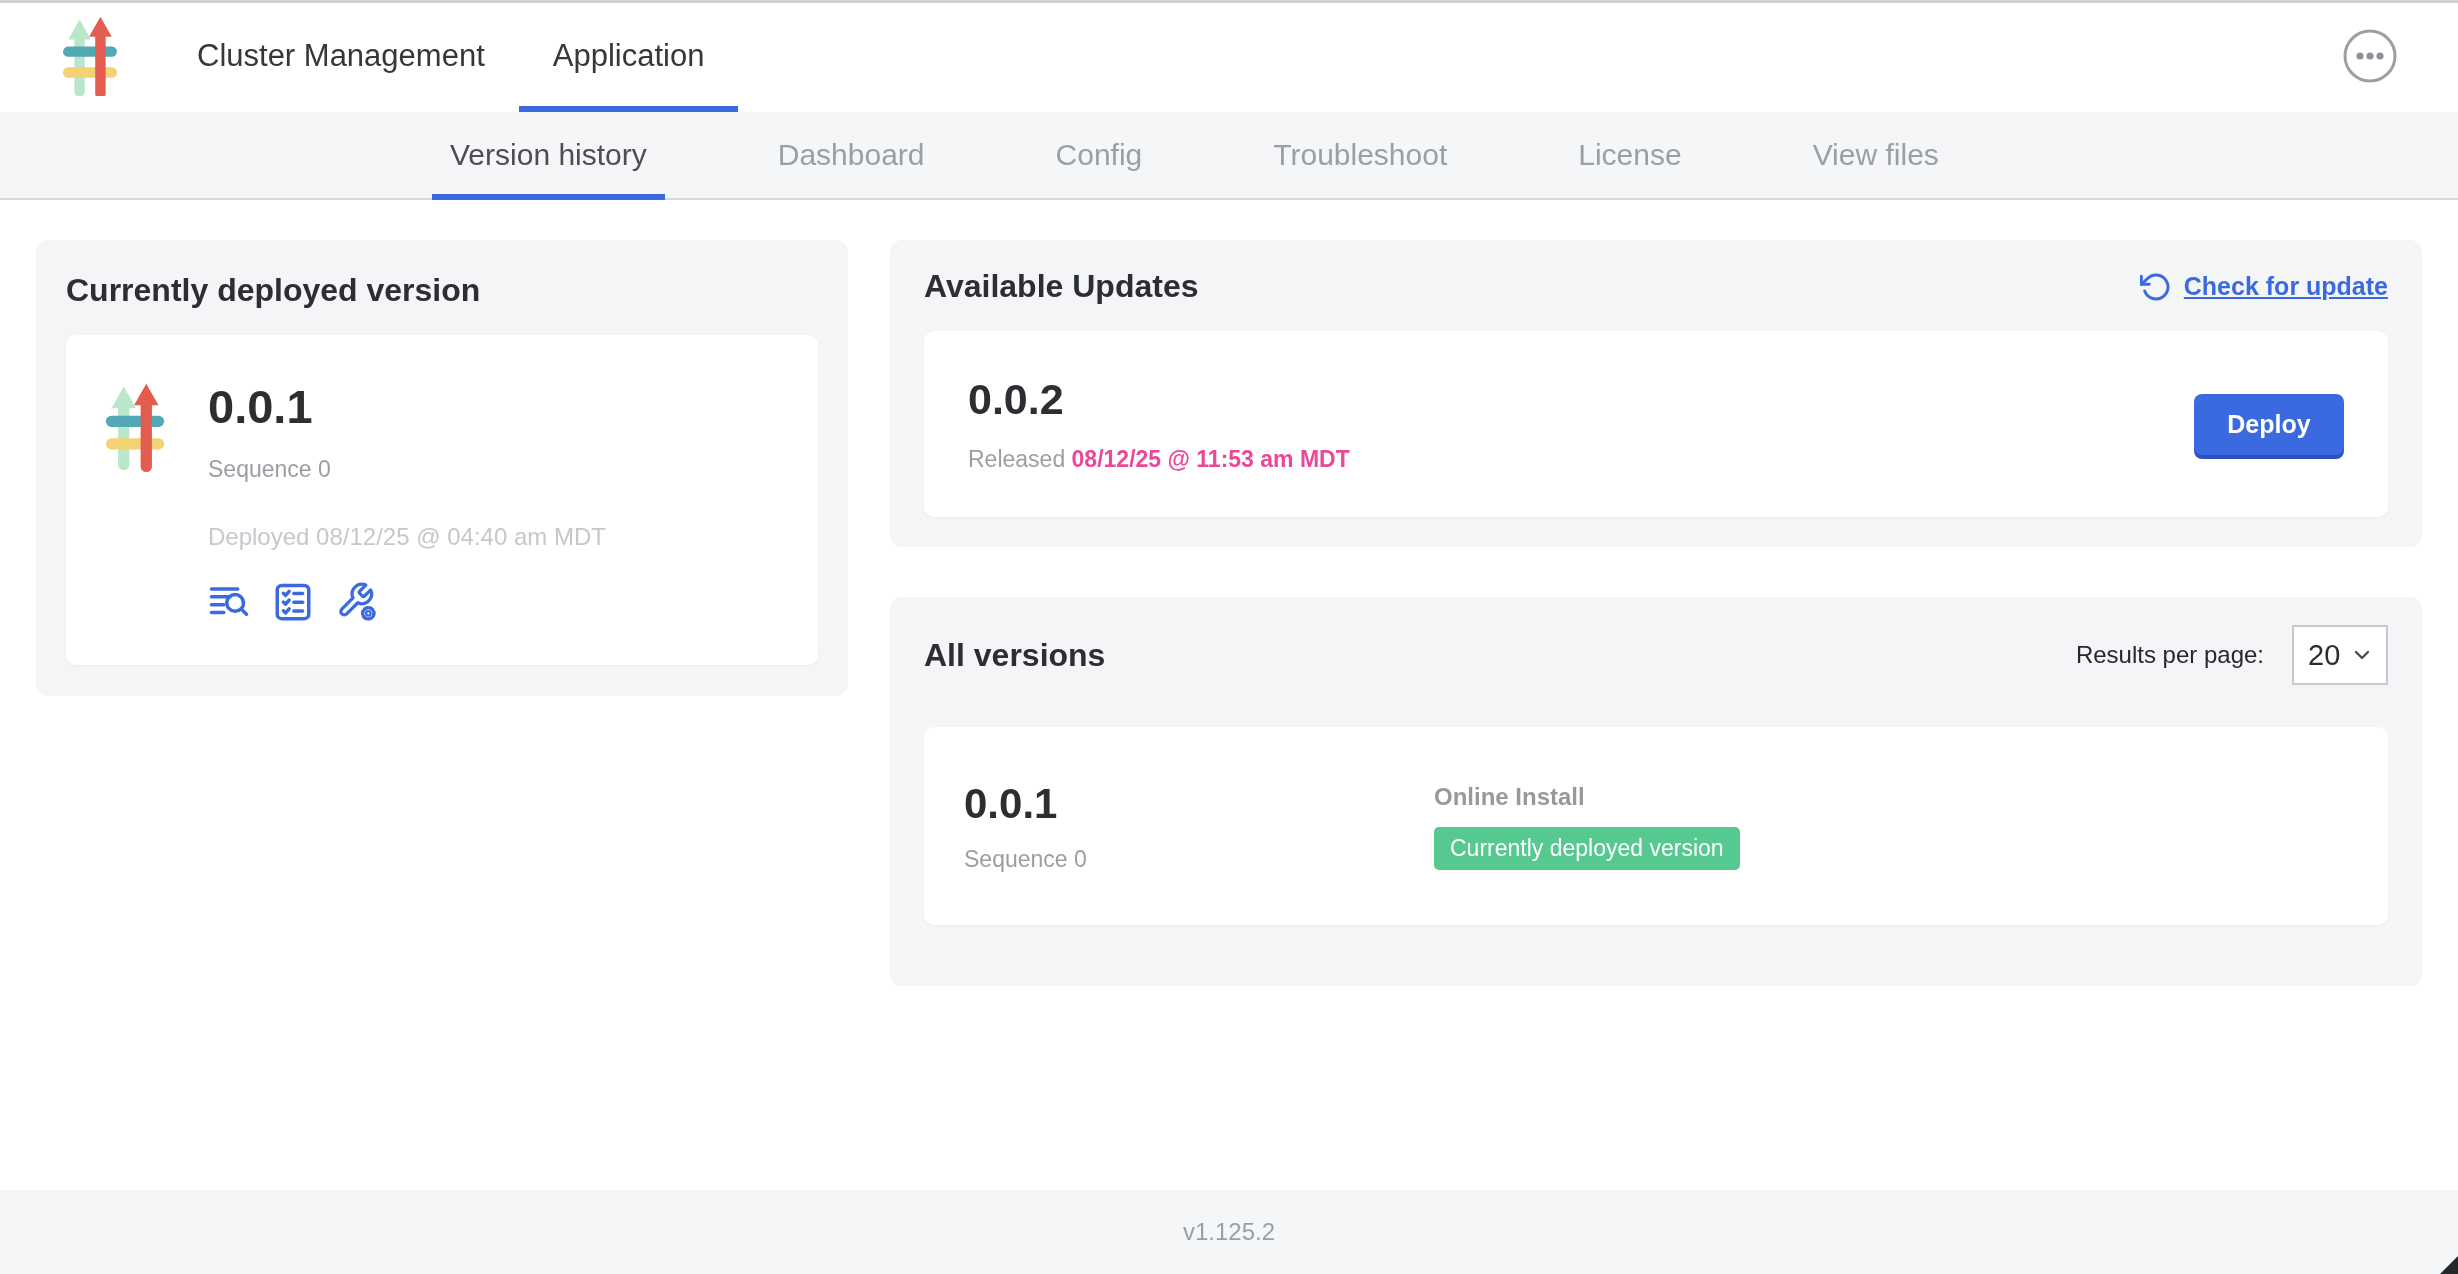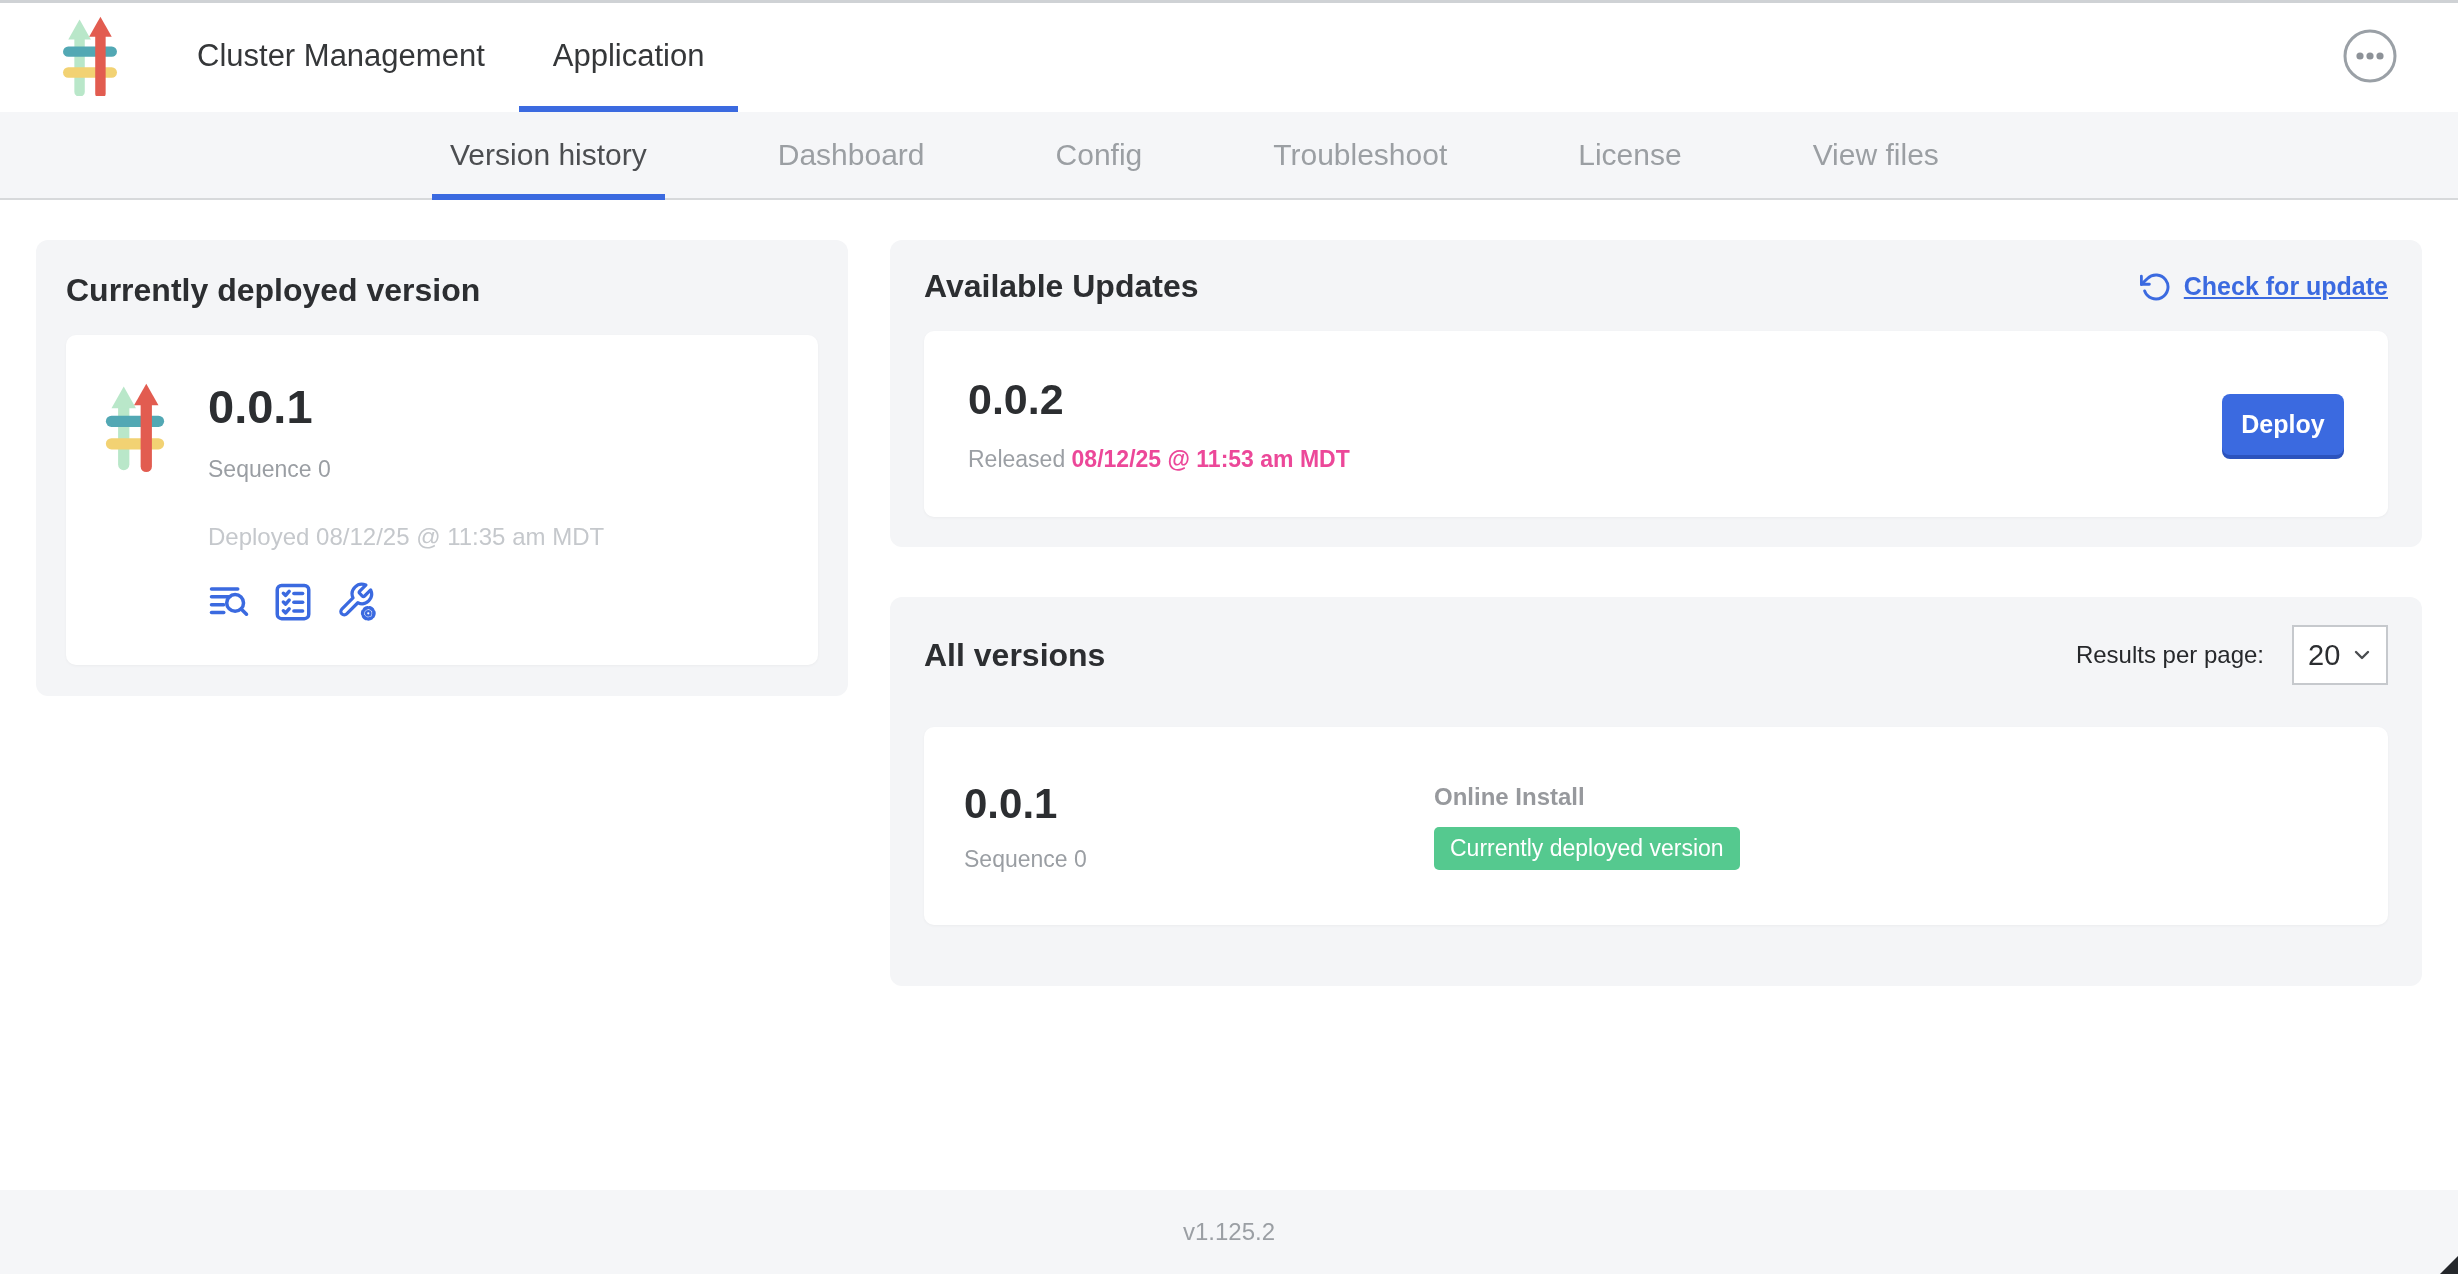--- a/index.html
+++ b/index.html
@@ -76,21 +76,21 @@
   .update-row {
     margin-top:26px; background:#ffffff; border-radius:10px; height:186px;
     padding:28px 44px 28px 44px; display:flex; justify-content:space-between; align-items:center;
     box-shadow:0 1px 3px rgba(0,0,0,0.04);
   }
   .mid-version { font-size:43px; font-weight:700; color:#2c2e31; }
   .released-line { font-size:23px; color:#9b9fa4; margin-top:22px; }
   .released-line b { color:#ec4899; }
   .deploy-btn {
     background:#3b6ae0; color:#ffffff; border:none; border-radius:8px;
-    width:122px; height:61px; font-size:25px; font-weight:700; cursor:pointer;
+    width:150px; height:61px; font-size:25px; font-weight:700; cursor:pointer;
     font-family:"Liberation Sans", sans-serif;
     box-shadow:0 4px 0 #2c53bd;
   }
 
   .allversions-panel { left:890px; top:597px; width:1532px; min-height:389px; padding:28px 34px 58px 34px; }
   .rpp-wrap { display:flex; align-items:center; gap:16px; }
   .rpp-label { font-size:24px; color:#26282b; }
   .rpp-select {
     width:96px; height:60px; background:#ffffff; border:2px solid #c6c9cd; border-radius:0;
     display:flex; align-items:center; justify-content:space-between; padding:0 12px 0 14px;
@@ -193,21 +193,21 @@
         <path d="M21 4 L34 27 L8 27 Z" fill="#b9e7c9"></path>
         <line x1="8" y1="65" x2="58" y2="65" stroke="#f2d273" stroke-width="12" stroke-linecap="round"></line>
         <line x1="8" y1="41" x2="58" y2="41" stroke="#52a8b4" stroke-width="12" stroke-linecap="round"></line>
         <line x1="45" y1="89" x2="45" y2="21" stroke="#e25c50" stroke-width="12" stroke-linecap="round"></line>
         <path d="M45 1 L58 24 L32 24 Z" fill="#e25c50"></path>
       </svg>
     </div>
     <div class="deployed-text">
       <div class="big-version">0.0.1</div>
       <div class="sequence-label">Sequence 0</div>
-      <div class="deployed-date">Deployed 08/12/25 @ 11:35 am MDT</div>
+      <div class="deployed-date">Deployed 08/12/25 @ 04:40 am MDT</div>
       <div class="icon-row">
         <div class="action-icon">
           <svg viewBox="0 0 24 24" width="42" height="42" fill="none" stroke="#3b6ae0" stroke-width="2" stroke-linecap="round">
             <line x1="2" y1="4.5" x2="17" y2="4.5"></line>
             <line x1="2" y1="9" x2="12.5" y2="9"></line>
             <line x1="2" y1="13.5" x2="9" y2="13.5"></line>
             <line x1="2" y1="18" x2="9" y2="18"></line>
             <circle cx="15.5" cy="12.5" r="4.8"></circle>
             <line x1="19.1" y1="16.1" x2="22" y2="19"></line>
           </svg>

